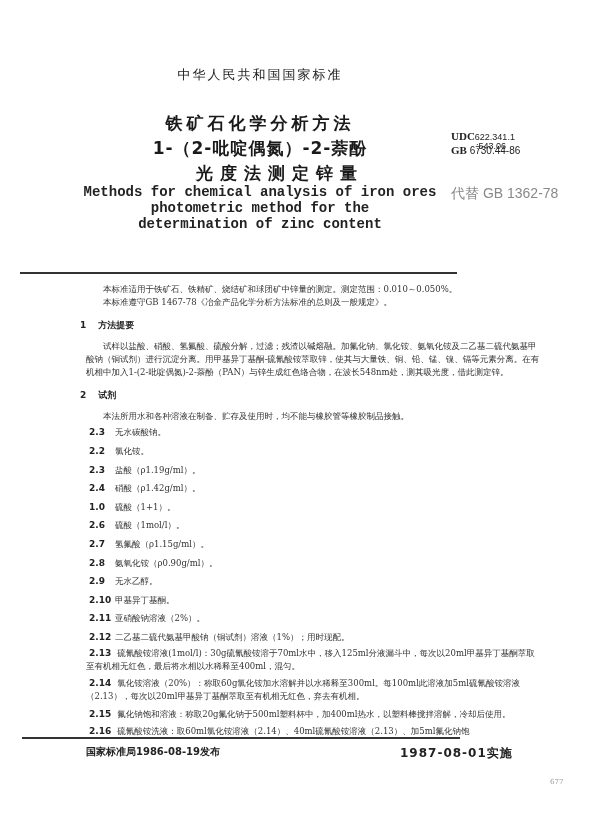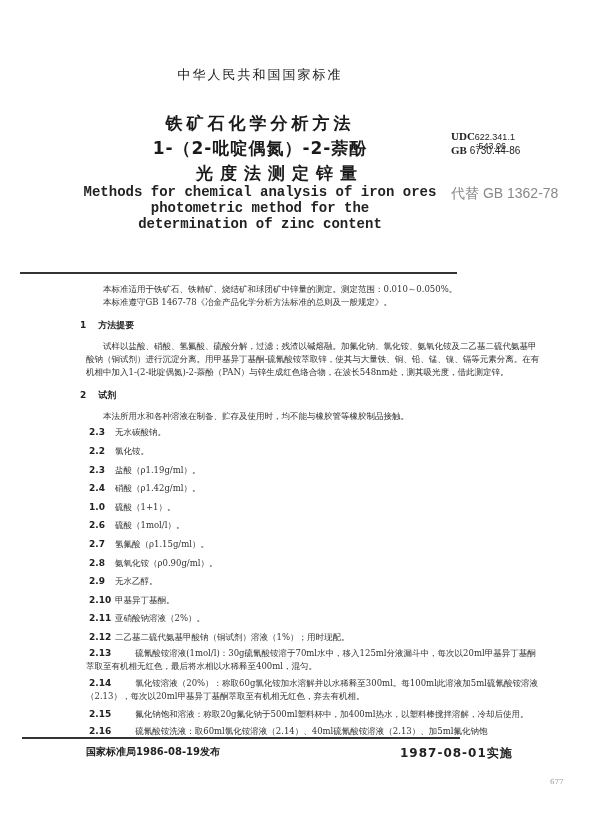--- a/index.html
+++ b/index.html
@@ -25,21 +25,21 @@
   .rule { left:20px; width:437px; height:2px; background:#333; }
   .rule1 { top:272px; left:20px; width:437px; }
   .rule2 { top:737px; left:22px; width:438px; }
   .doc-body { top:283px; left:86px; width:455px; font-size:8.5px; line-height:13.3px; color:#333; }
   .para { text-indent:2em; margin:0; }
   .sec { font-family:"DejaVu Sans", sans-serif; font-weight:bold; font-size:9px; margin:9px 0 8px -6px; color:#222; }
   .sec .num { margin-right:12px; }
   .item { margin:0 0 0 3px; line-height:18.6px; }
   .item .num { font-family:"DejaVu Sans", sans-serif; font-weight:bold; font-size:9px; display:inline-block; width:26px; color:#222;}
   .item-long { margin:0; line-height:13.3px; }
-  .item-long .num { font-family:"DejaVu Sans", sans-serif; font-weight:bold; font-size:9px; margin-left:3px; margin-right:24px; color:#222;}
+  .item-long .num { font-family:"DejaVu Sans", sans-serif; font-weight:bold; font-size:9px; margin-left:3px; margin-right:6px; color:#222;}
   .item-long + .item-long { margin-top:4px; }
   .footer-left { top:745px; left:86px; font-family:"DejaVu Sans", sans-serif; font-weight:bold; font-size:10px; color:#222; }
   .footer-right { top:745px; left:400px; font-family:"DejaVu Sans", sans-serif; font-weight:bold; font-size:12px; color:#222; letter-spacing:1px; }
   .page-num { top:778px; left:550px; font-size:7px; color:#999; }
 </style>
 </head>
 <body>
 
 <div class="abs national">中华人民共和国国家标准</div>
 

